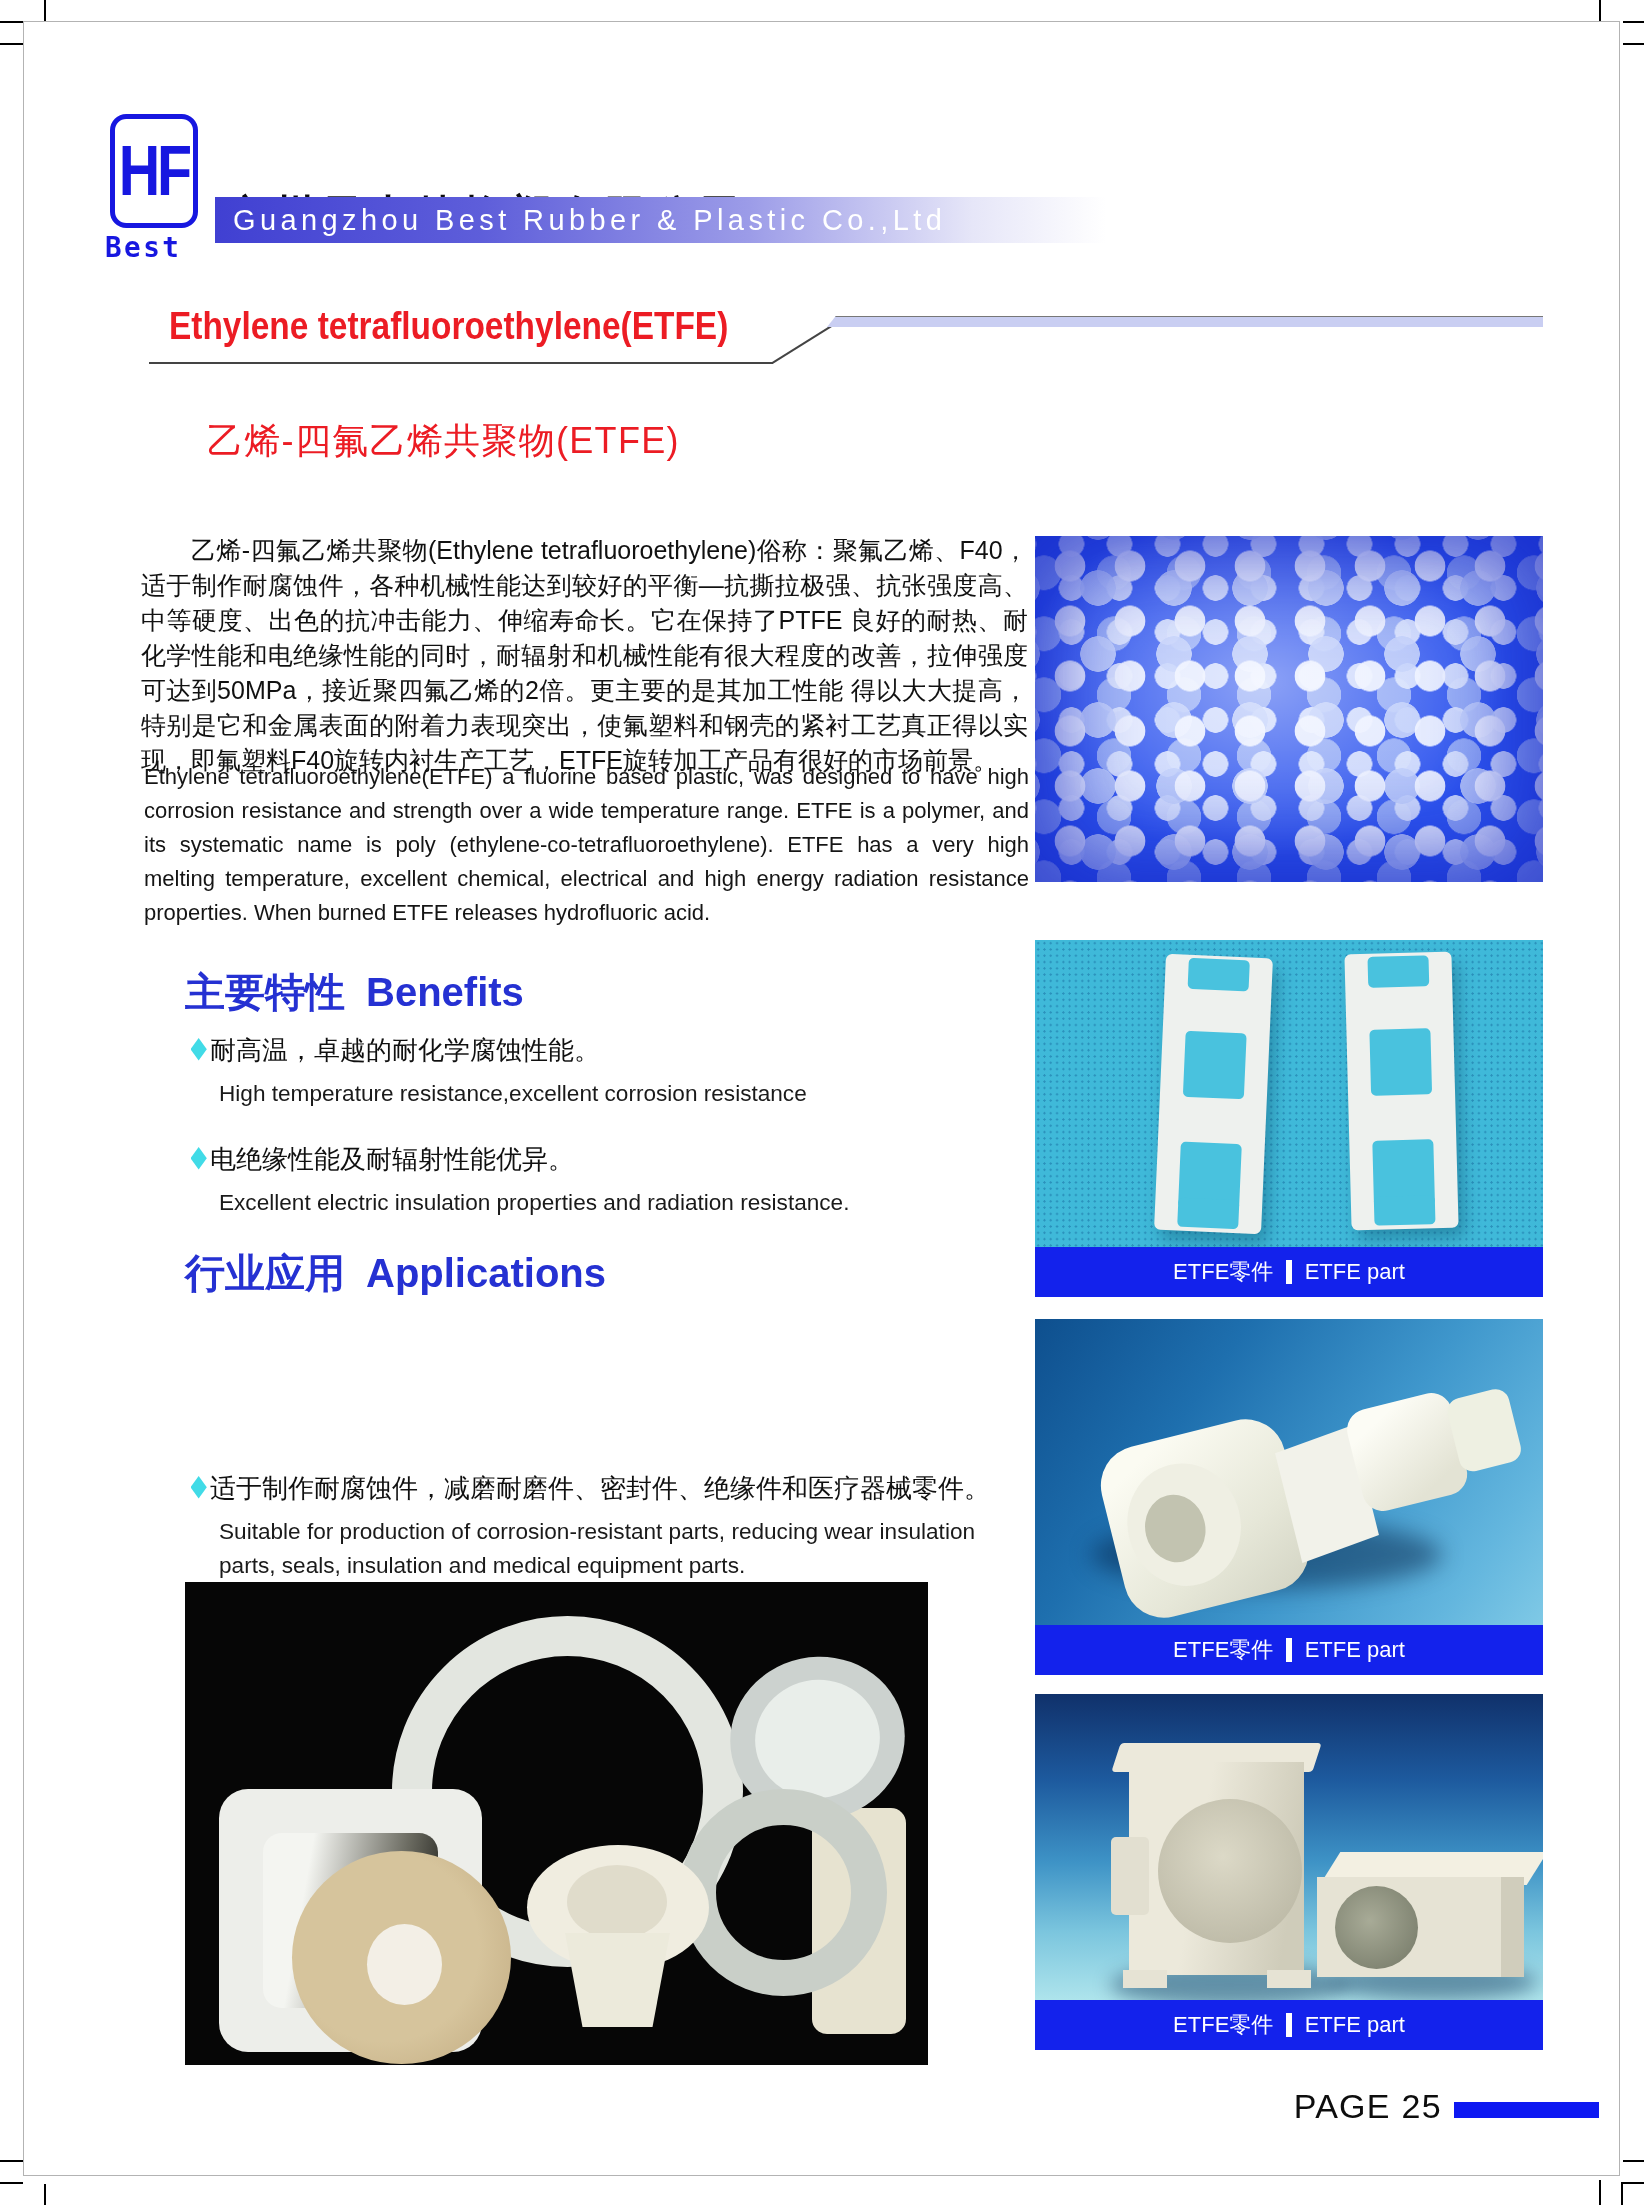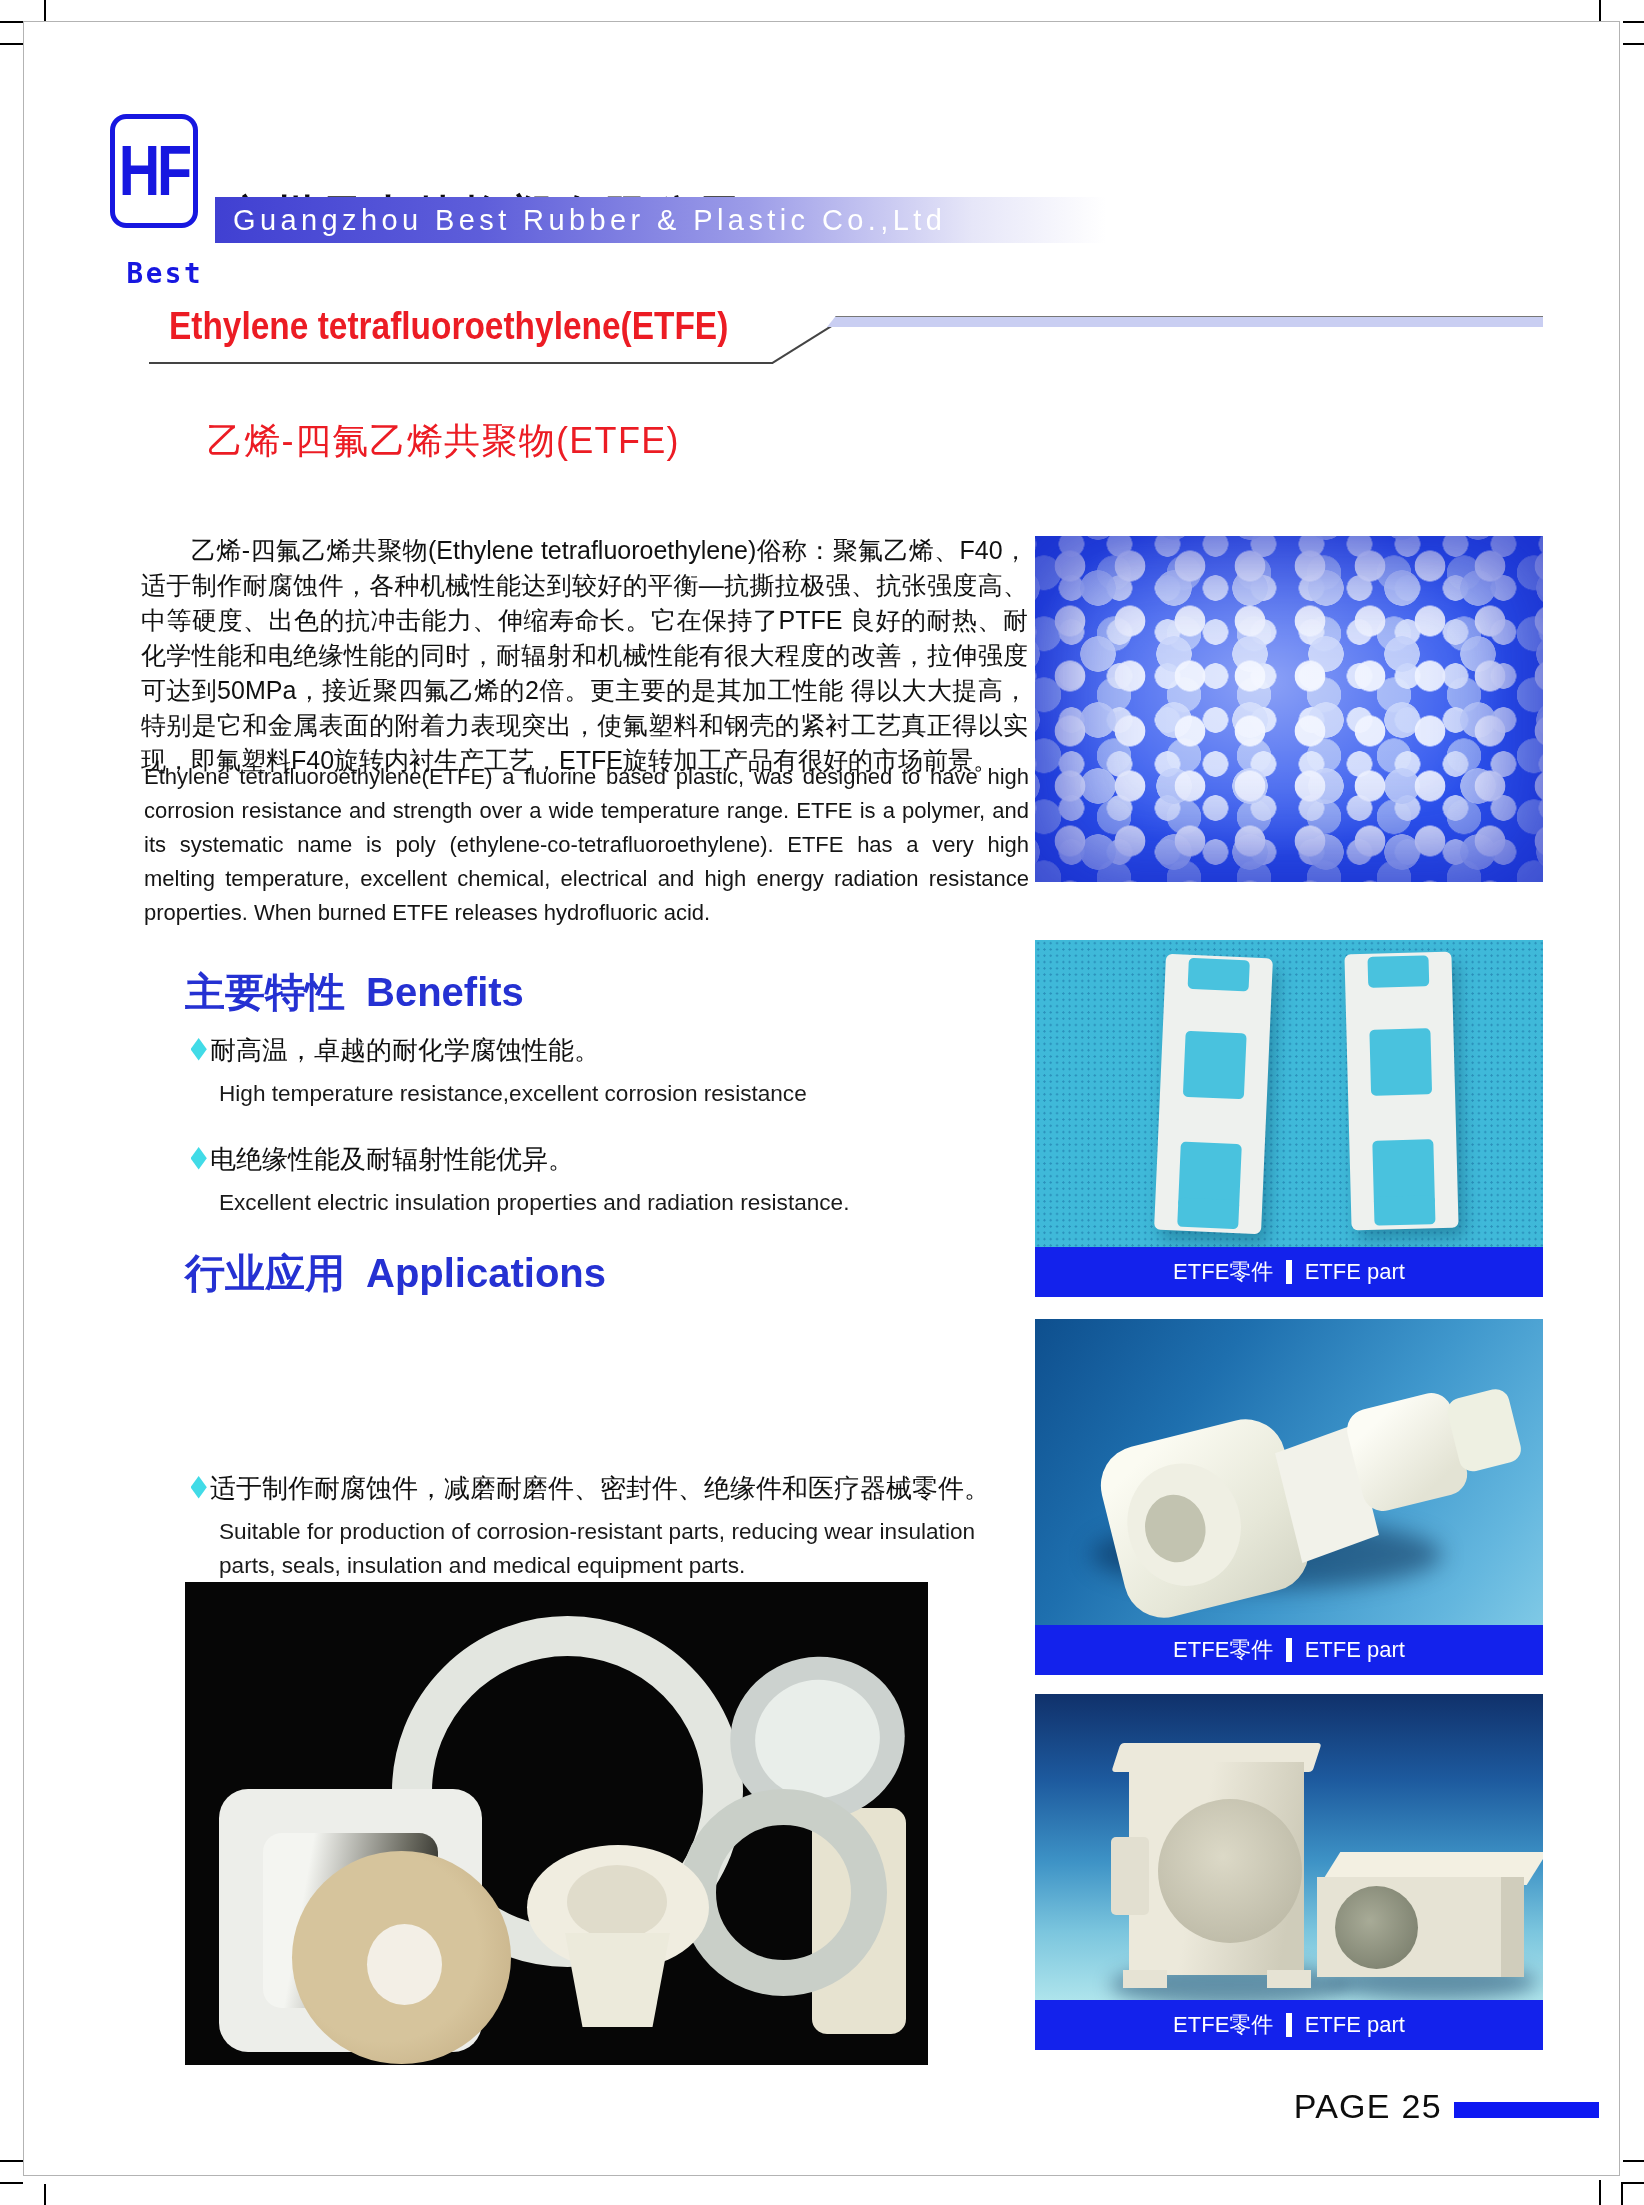--- a/index.html
+++ b/index.html
@@ -8,23 +8,23 @@
   
   .page-border{position:absolute;left:23px;top:20.7px;width:1597px;height:2155px;
                border:1.3px solid #b3b3b3;box-sizing:border-box;}
   .cm{position:absolute;background:#000;}
   
   .logo-box{position:absolute;left:110px;top:114px;width:88px;height:114px;
             border:5.6px solid #1717e0;border-radius:16.3px;box-sizing:border-box;
             display:flex;align-items:center;justify-content:center;}
   .logo-hf{font-size:70px;font-weight:900;color:#1717e0;letter-spacing:-3.8px;
            transform:scaleX(.82);line-height:1;}
-  .logo-best{position:absolute;left:105px;top:231px;width:98px;text-align:right;
+  .logo-best{position:absolute;left:105px;top:231px;width:98px;text-align:left;
              font-family:"DejaVu Sans Mono",monospace;font-weight:bold;font-size:27.6px;
-             color:#1717e0;letter-spacing:2.5px;margin-top:26px;}
+             color:#1717e0;letter-spacing:2.5px;}
   .company-cn{position:absolute;left:226px;top:139px;font-size:40px;font-weight:700;
               letter-spacing:7.5px;color:#0d0d0d;white-space:nowrap;margin-top:48px;}
   .banner{position:absolute;left:215px;top:197px;width:891px;height:46px;
           background:linear-gradient(to right,#4040d2 0%,#5e5eda 30%,#9c9ce8 60%,#e6e6f8 85%,#ffffff 100%);
           display:flex;align-items:center;}
   .banner-text{font-family:Liberation Sans, sans-serif;font-size:29px;color:#fff;
                letter-spacing:4.4px;padding-left:18px;white-space:nowrap;}
   
   .title-en{position:absolute;left:169px;top:305px;font-size:38px;font-weight:700;
             color:#ec1c24;transform:scaleX(.88);transform-origin:left top;white-space:nowrap;}

